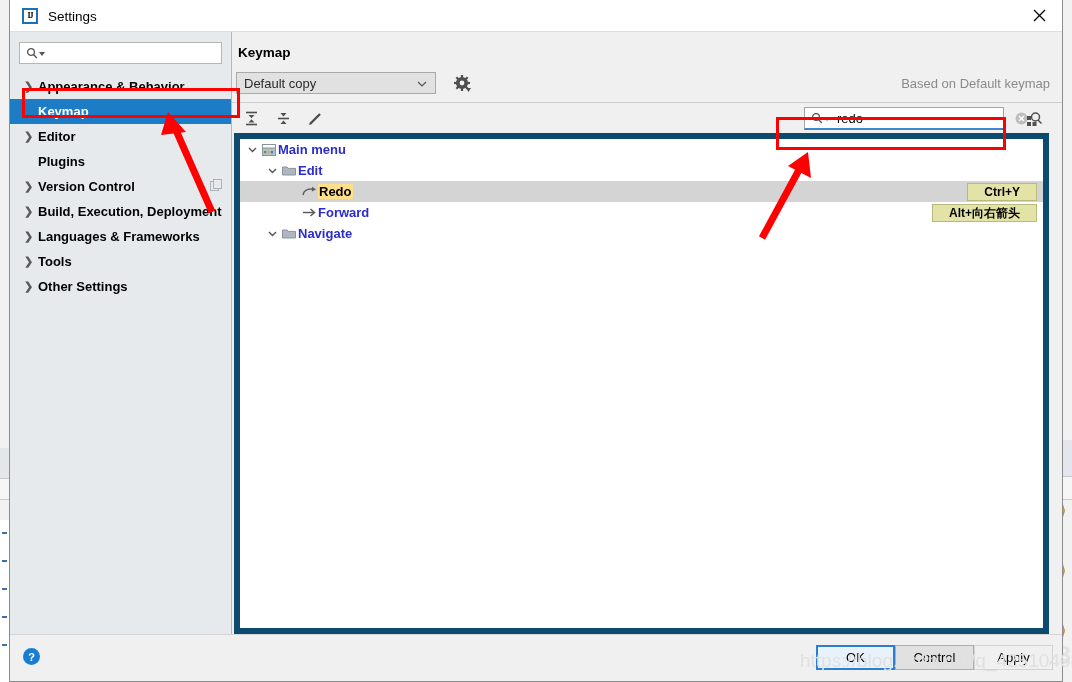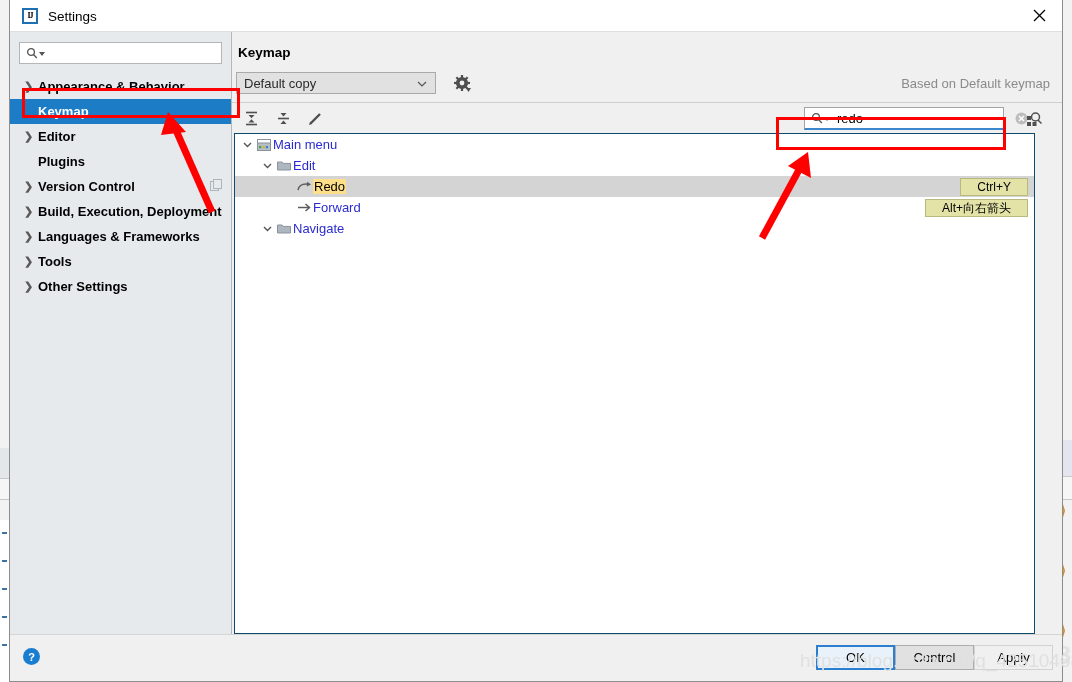--- a/index.html
+++ b/index.html
@@ -195,23 +195,23 @@
     font-family: "Liberation Sans", sans-serif;
     background: transparent; padding-left: 6px;
   }
   .shortcut-find-btn {
     position: absolute; right: 18px; top: 6px;
     width: 20px; height: 20px; display: flex; align-items: center; justify-content: center;
   }
 
   
   .tree-box {
-    flex: 1; margin: 0 27px 0 2px;
-    background: #ffffff; border: 1px solid #0c4a6e;
-    overflow: hidden; position: relative;
+    flex: 1; margin: 0 13px 0 2px;
+    background: #ffffff; border: 6px solid #0c4a6e;
+    overflow: hidden; position: relative; font-weight: bold;
   }
   .tree-row {
     height: 21px; display: flex; align-items: center;
     position: relative; font-size: 13px; cursor: default;
   }
   .tree-row.sel { background: #d4d4d4; }
   .tw {
     width: 16px; flex: 0 0 16px; display: flex;
     align-items: center; justify-content: center;
     color: #555; font-size: 11px;

